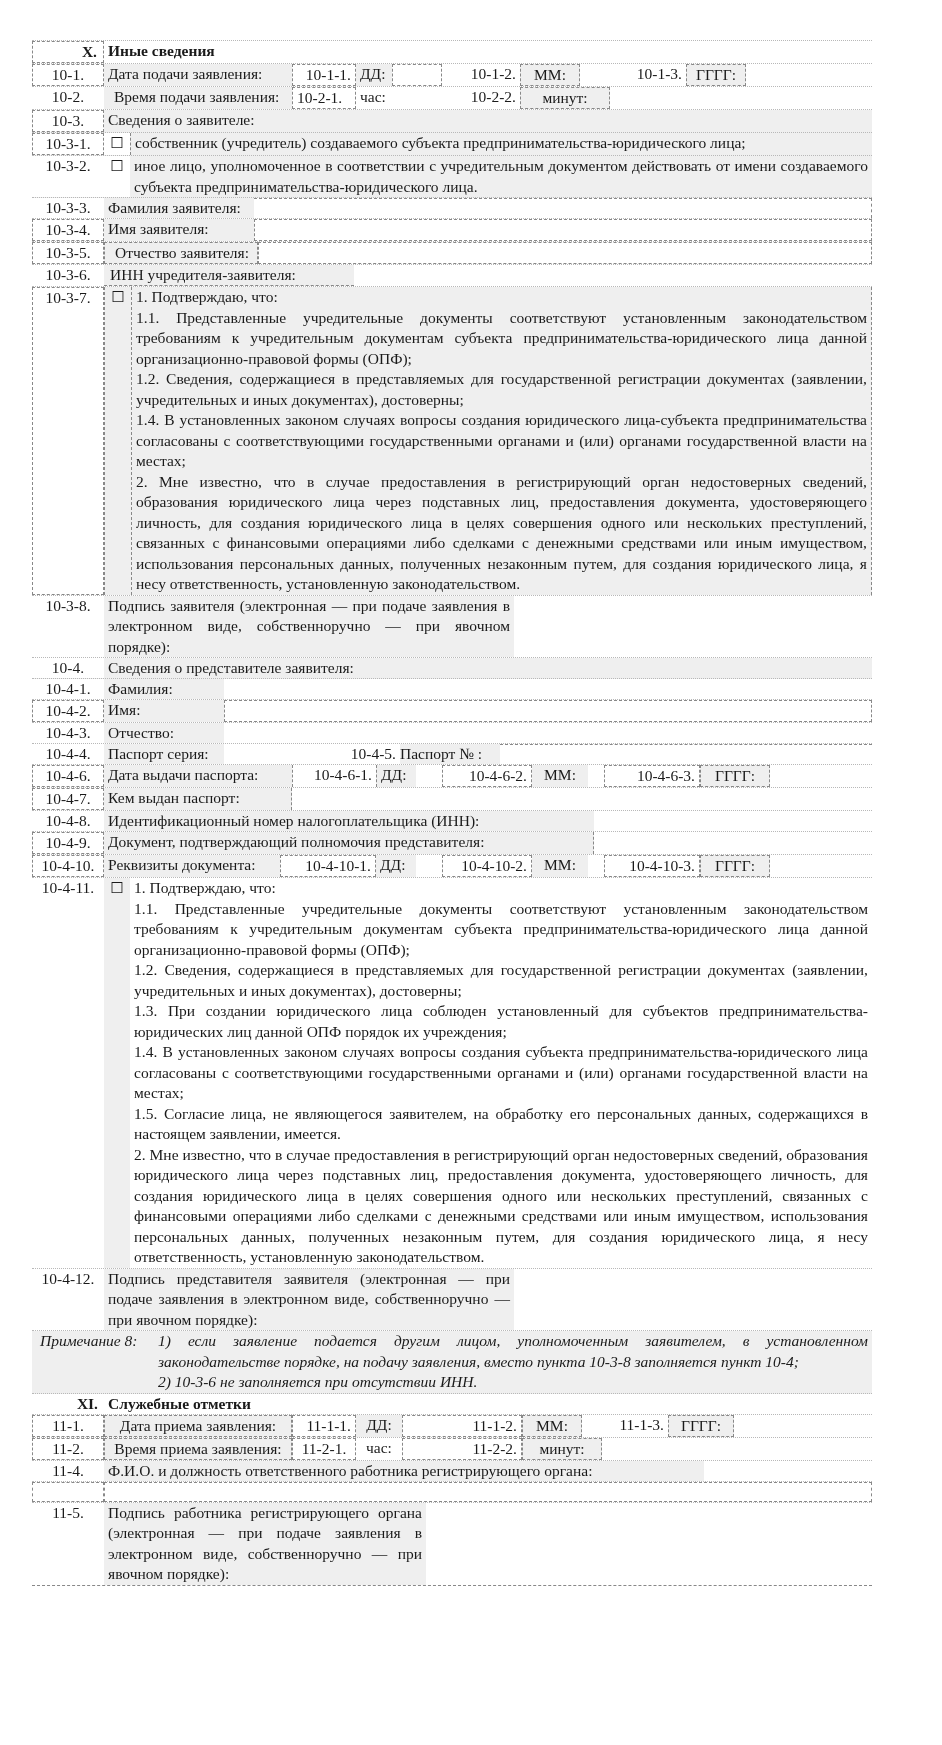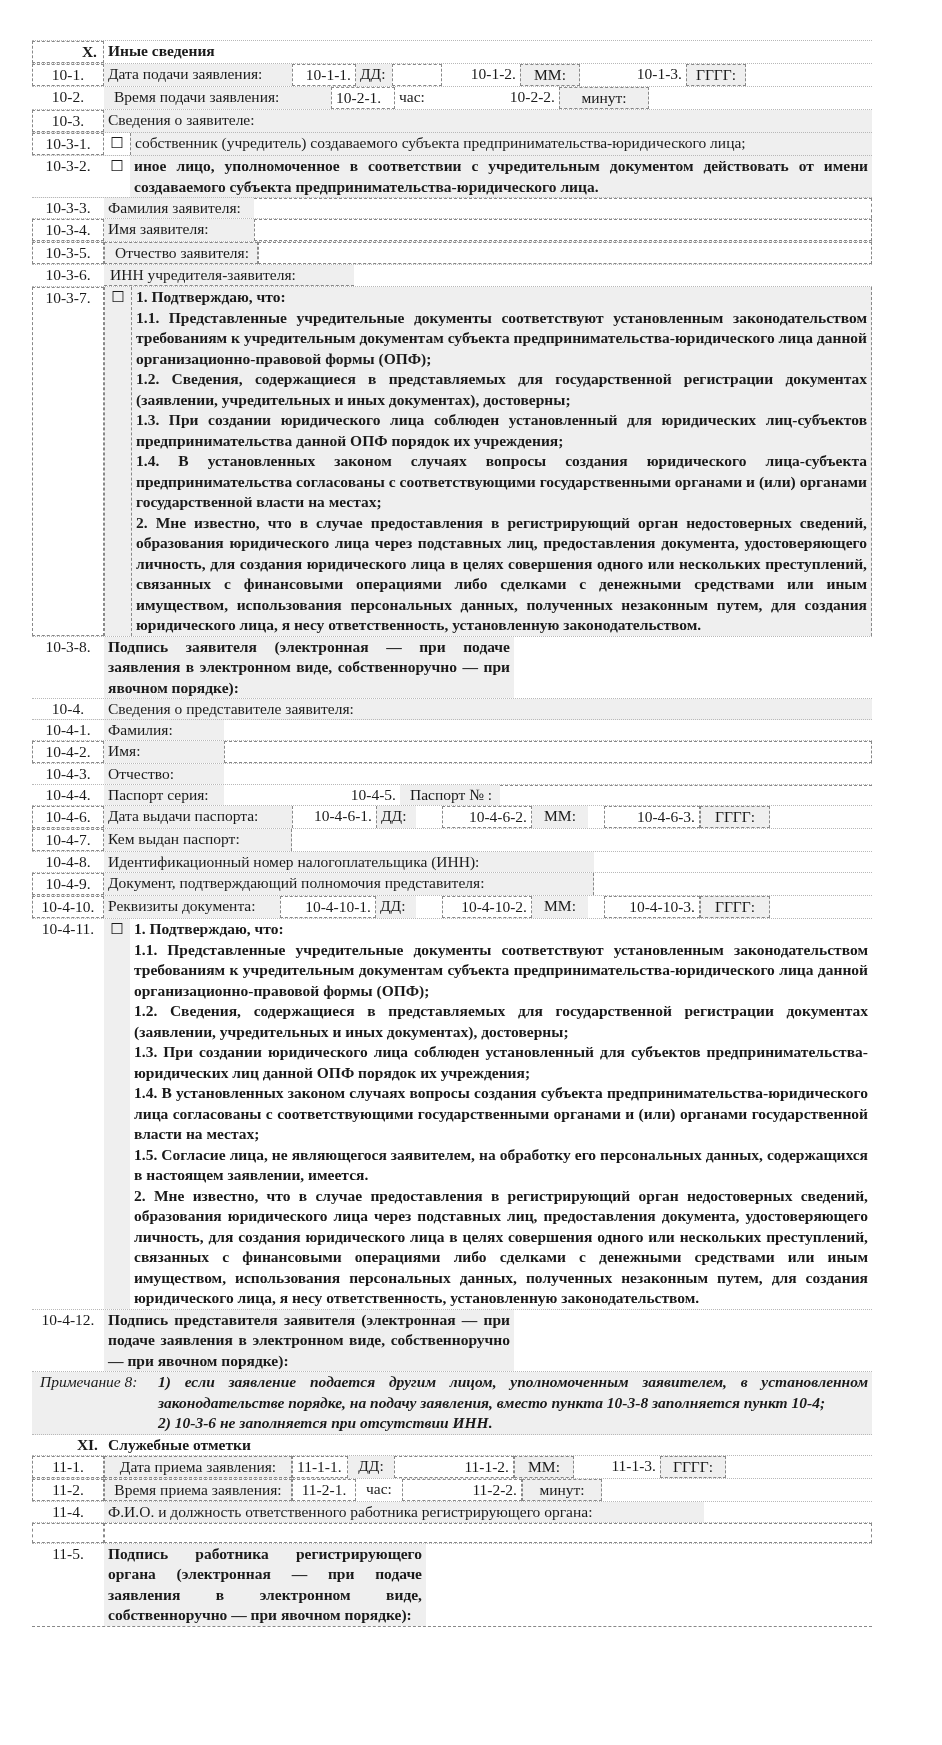--- a/index.html
+++ b/index.html
@@ -10,21 +10,21 @@
   .row.top { border-top:1px dotted #b8b8b8; }
   .num { width:72px; flex:0 0 72px; text-align:center; line-height:20px; padding:0 2px; box-sizing:border-box; }
   .num.boxed { border:1px dashed #888; }
   .num.bold { font-weight:bold; text-align:right; padding-right:6px; }
   .cell { line-height:20px; padding:0 4px; box-sizing:border-box; }
   .gray { background:#efefef; }
   .bold { font-weight:bold; }
   .boxed { border:1px dashed #888;text-align:center; }
   .input { border:1px dashed #888; background:#fff; box-sizing:border-box; }
   .chk { width:26px; flex:0 0 26px; text-align:center; line-height:20px; font-size:15px; }
-  .para { text-align:justify; line-height:20.5px; padding:0 4px;font-weight:bold; }
+  .para { text-align:justify; line-height:20.5px; padding:0 4px; }
   .italic { font-style:italic; }
   .spacer { flex:1; }
   .r { text-align:right; }
 </style>
 </head>
 <body>
 
 <div class="form">
 
   <div class="row top">
@@ -41,21 +41,21 @@
     <div class="cell r" style="width:78px">10-1-2.</div>
     <div class="cell gray boxed" style="width:60px;text-align:center">ММ:</div>
     <div class="cell input" style="width:40px;border-color:transparent"></div>
     <div class="cell r" style="width:66px">10-1-3.</div>
     <div class="cell gray boxed" style="width:60px;text-align:center">ГГГГ:</div>
     <div class="cell input spacer" style="border-color:transparent"></div>
   </div>
 
   <div class="row">
     <div class="num">10-2.</div>
-    <div class="cell gray" style="width:227px;padding-left:10px">Время подачи заявления:</div>
+    <div class="cell gray" style="width:188px;padding-left:10px">Время подачи заявления:</div>
     <div class="cell boxed" style="width:64px;text-align:left">10-2-1.</div>
     <div class="cell" style="width:36px">час:</div>
     <div class="cell input" style="width:50px;border-color:transparent"></div>
     <div class="cell r" style="width:78px">10-2-2.</div>
     <div class="cell gray boxed" style="width:90px;text-align:center">минут:</div>
     <div class="cell input spacer" style="border-color:transparent"></div>
   </div>
 
   <div class="row gray">
     <div class="num boxed" style="background:#fff">10-3.</div>
@@ -98,21 +98,20 @@
     <div class="cell spacer"></div>
   </div>
 
   <div class="row">
     <div class="num boxed" style="align-self:stretch">10-3-7.</div>
     <div class="chk gray boxed" style="border-top:none;border-bottom:none">☐</div>
     <div class="spacer gray" style="border-right:1px dashed #888">
       <div class="para">1. Подтверждаю, что:</div>
       <div class="para">1.1. Представленные учредительные документы соответствуют установленным законодательством требованиям к учредительным документам субъекта предпринимательства-юридического лица данной организационно-правовой формы (ОПФ);</div>
       <div class="para">1.2. Сведения, содержащиеся в представляемых для государственной регистрации документах (заявлении, учредительных и иных документах), достоверны;</div>
-      <div class="para">1.3. При создании юридического лица соблюден установленный для юридических лиц-субъектов предпринимательства данной ОПФ порядок их учреждения;</div>
       <div class="para">1.4. В установленных законом случаях вопросы создания юридического лица-субъекта предпринимательства согласованы с соответствующими государственными органами и (или) органами государственной власти на местах;</div>
       <div class="para">2. Мне известно, что в случае предоставления в регистрирующий орган недостоверных сведений, образования юридического лица через подставных лиц, предоставления документа, удостоверяющего личность, для создания юридического лица в целях совершения одного или нескольких преступлений, связанных с финансовыми операциями либо сделками с денежными средствами или иным имуществом, использования персональных данных, полученных незаконным путем, для создания юридического лица, я несу ответственность, установленную законодательством.</div>
     </div>
   </div>
 
   <div class="row">
     <div class="num">10-3-8.</div>
     <div class="cell gray para" style="width:410px">Подпись заявителя (электронная — при подаче заявления в электронном виде, собственноручно — при явочном порядке):</div>
     <div class="spacer"></div>
   </div>
@@ -138,21 +137,21 @@
     <div class="num">10-4-3.</div>
     <div class="cell gray" style="width:120px">Отчество:</div>
     <div class="cell spacer"></div>
   </div>
 
   <div class="row">
     <div class="num">10-4-4.</div>
     <div class="cell gray" style="width:120px">Паспорт серия:</div>
     <div class="cell" style="width:104px"></div>
     <div class="cell r" style="width:72px">10-4-5.</div>
-    <div class="cell gray" style="width:100px;padding-left:10px">Паспорт № :</div>
+    <div class="cell gray" style="width:100px;padding-left:0">Паспорт № :</div>
     <div class="cell spacer" style="border-top:1px dashed #888"></div>
   </div>
 
   <div class="row">
     <div class="num boxed">10-4-6.</div>
     <div class="cell gray" style="width:188px">Дата выдачи паспорта:</div>
     <div class="cell r" style="width:84px;border-left:1px dashed #888">10-4-6-1.</div>
     <div class="cell gray" style="width:40px;border-left:1px dashed #888">ДД:</div>
     <div class="cell input" style="width:26px;border-color:transparent"></div>
     <div class="cell boxed r" style="width:90px">10-4-6-2.</div>
@@ -224,21 +223,21 @@
   </div>
 
   <div class="row">
     <div class="num bold">XI.</div>
     <div class="cell bold">Служебные отметки</div>
   </div>
 
   <div class="row">
     <div class="num boxed">11-1.</div>
     <div class="cell gray boxed" style="width:188px">Дата приема заявления:</div>
-    <div class="cell boxed" style="width:56px;text-align:left">11-1-1.</div>
+    <div class="cell boxed" style="width:64px;text-align:right">11-1-1.</div>
     <div class="cell gray" style="width:46px;text-align:center">ДД:</div>
     <div class="cell boxed r" style="width:120px">11-1-2.</div>
     <div class="cell gray boxed" style="width:60px;text-align:center">ММ:</div>
     <div class="cell r" style="width:86px">11-1-3.</div>
     <div class="cell gray boxed" style="width:66px;text-align:center">ГГГГ:</div>
     <div class="cell spacer"></div>
   </div>
 
   <div class="row">
     <div class="num boxed">11-2.</div>

